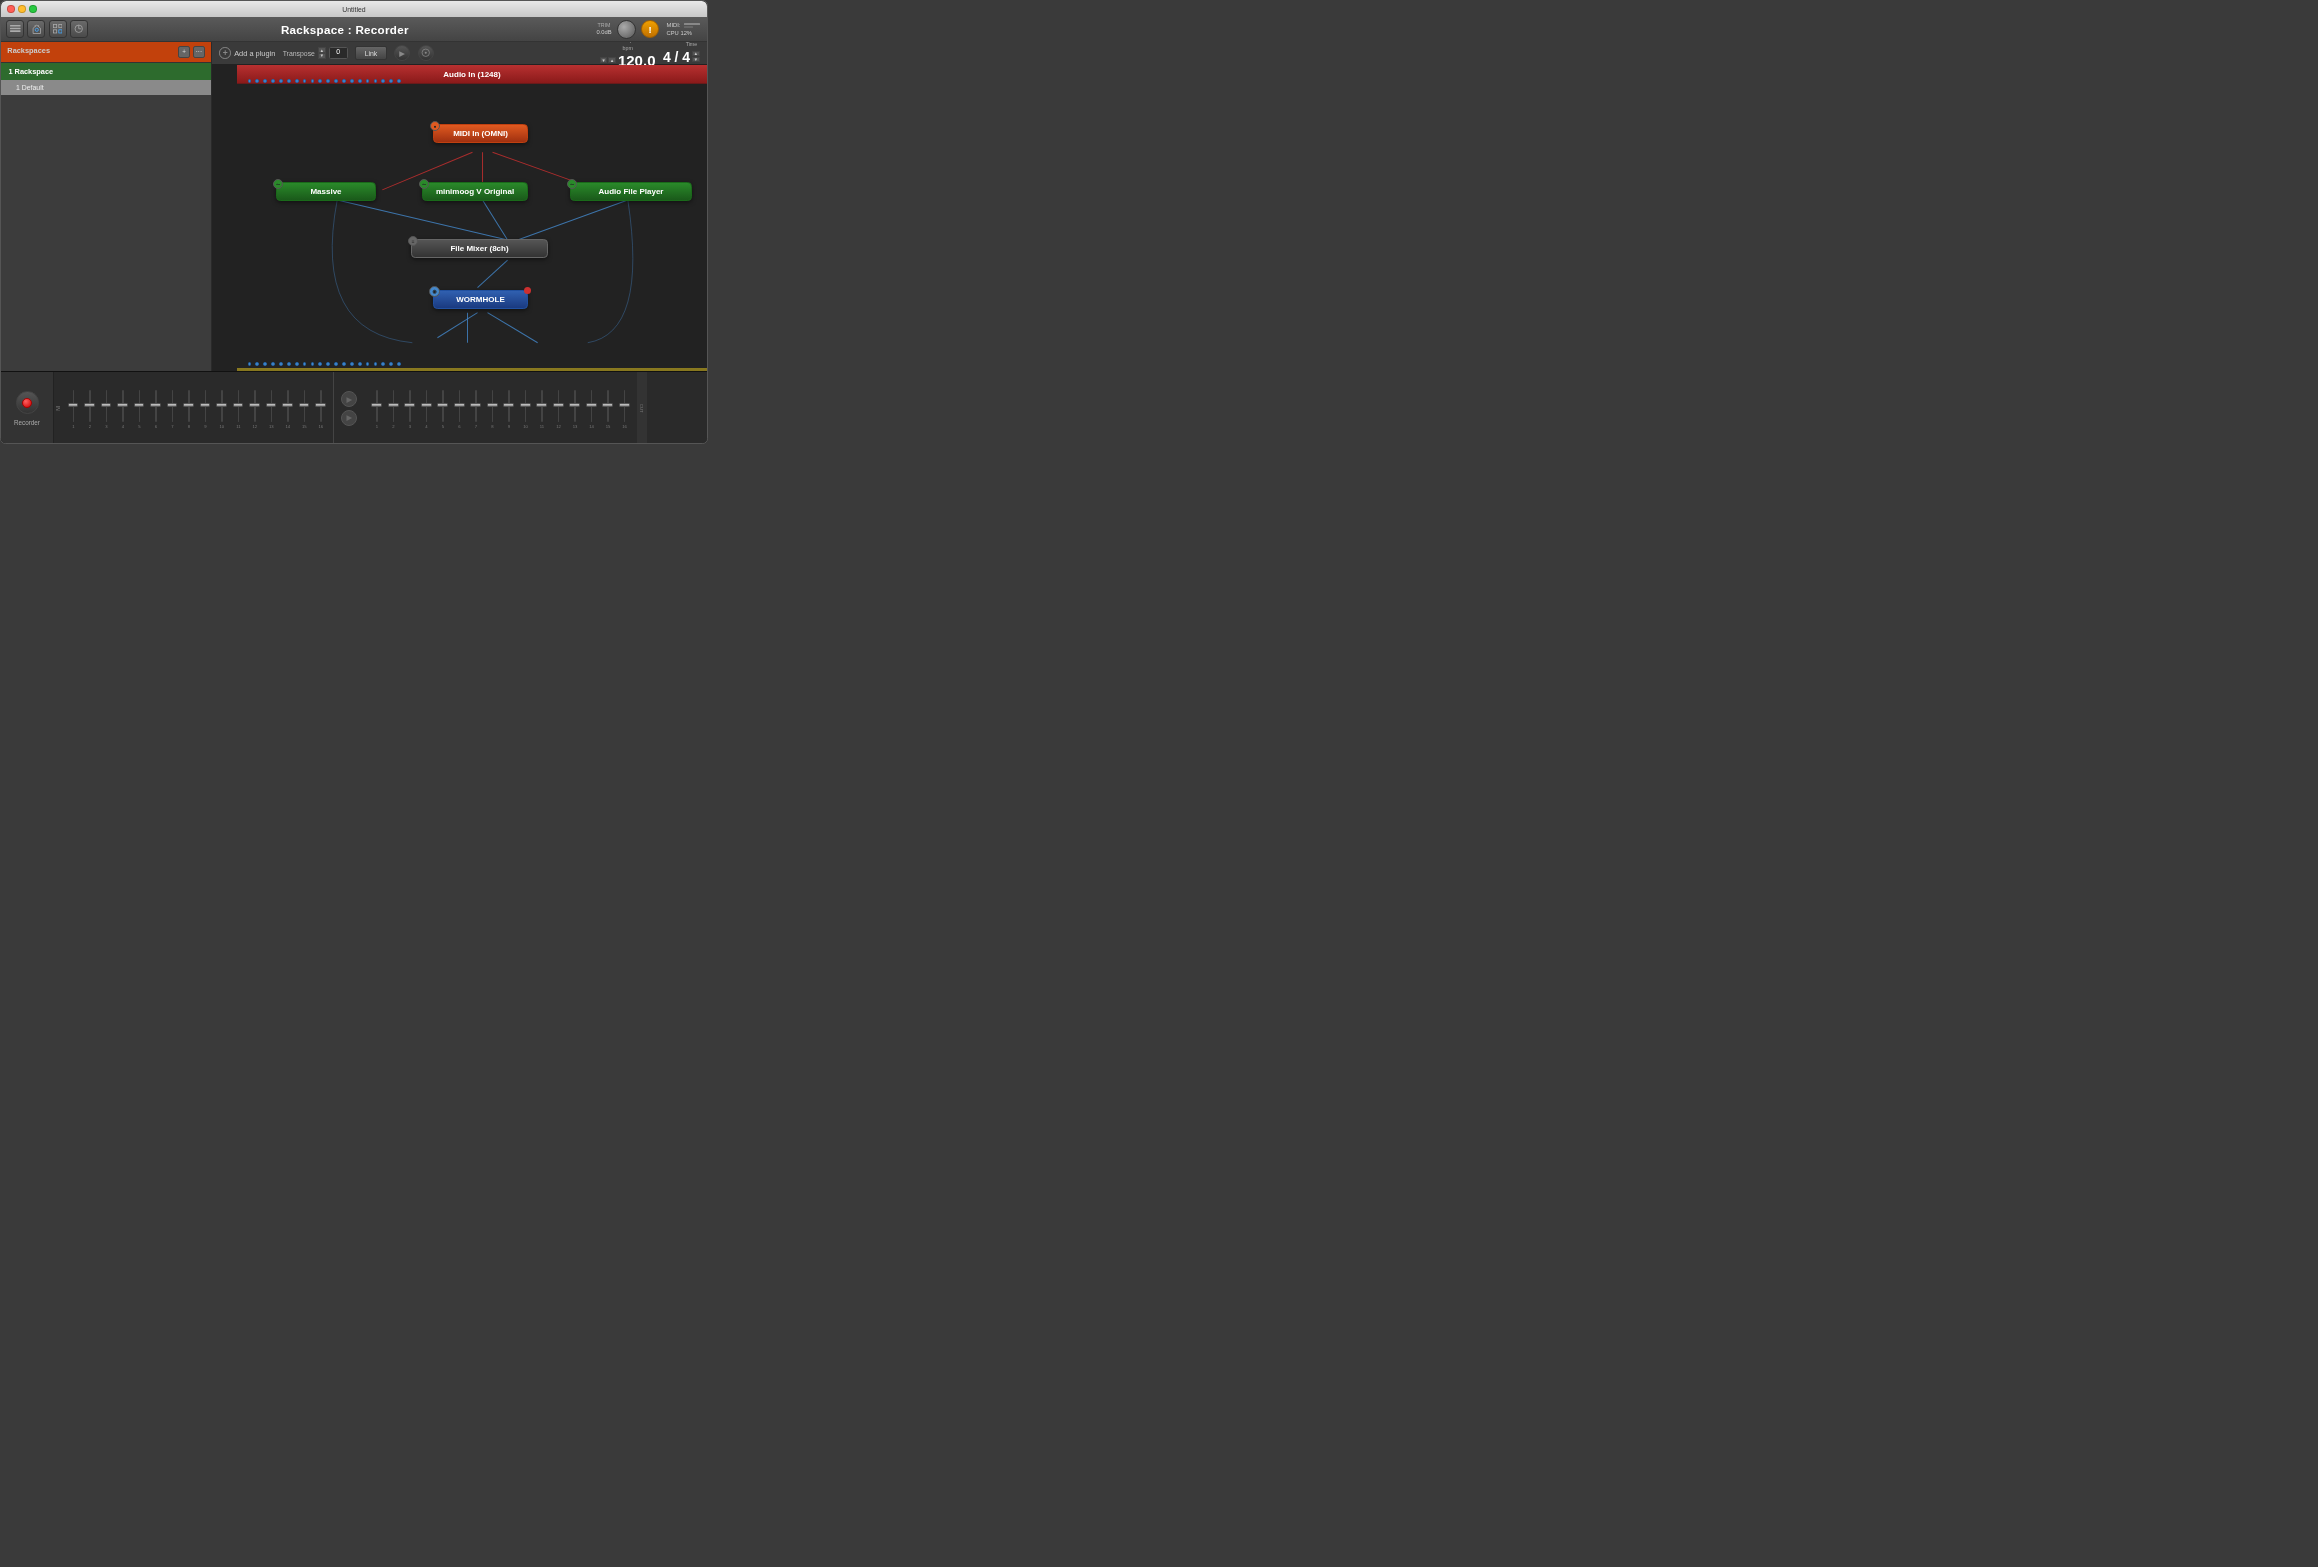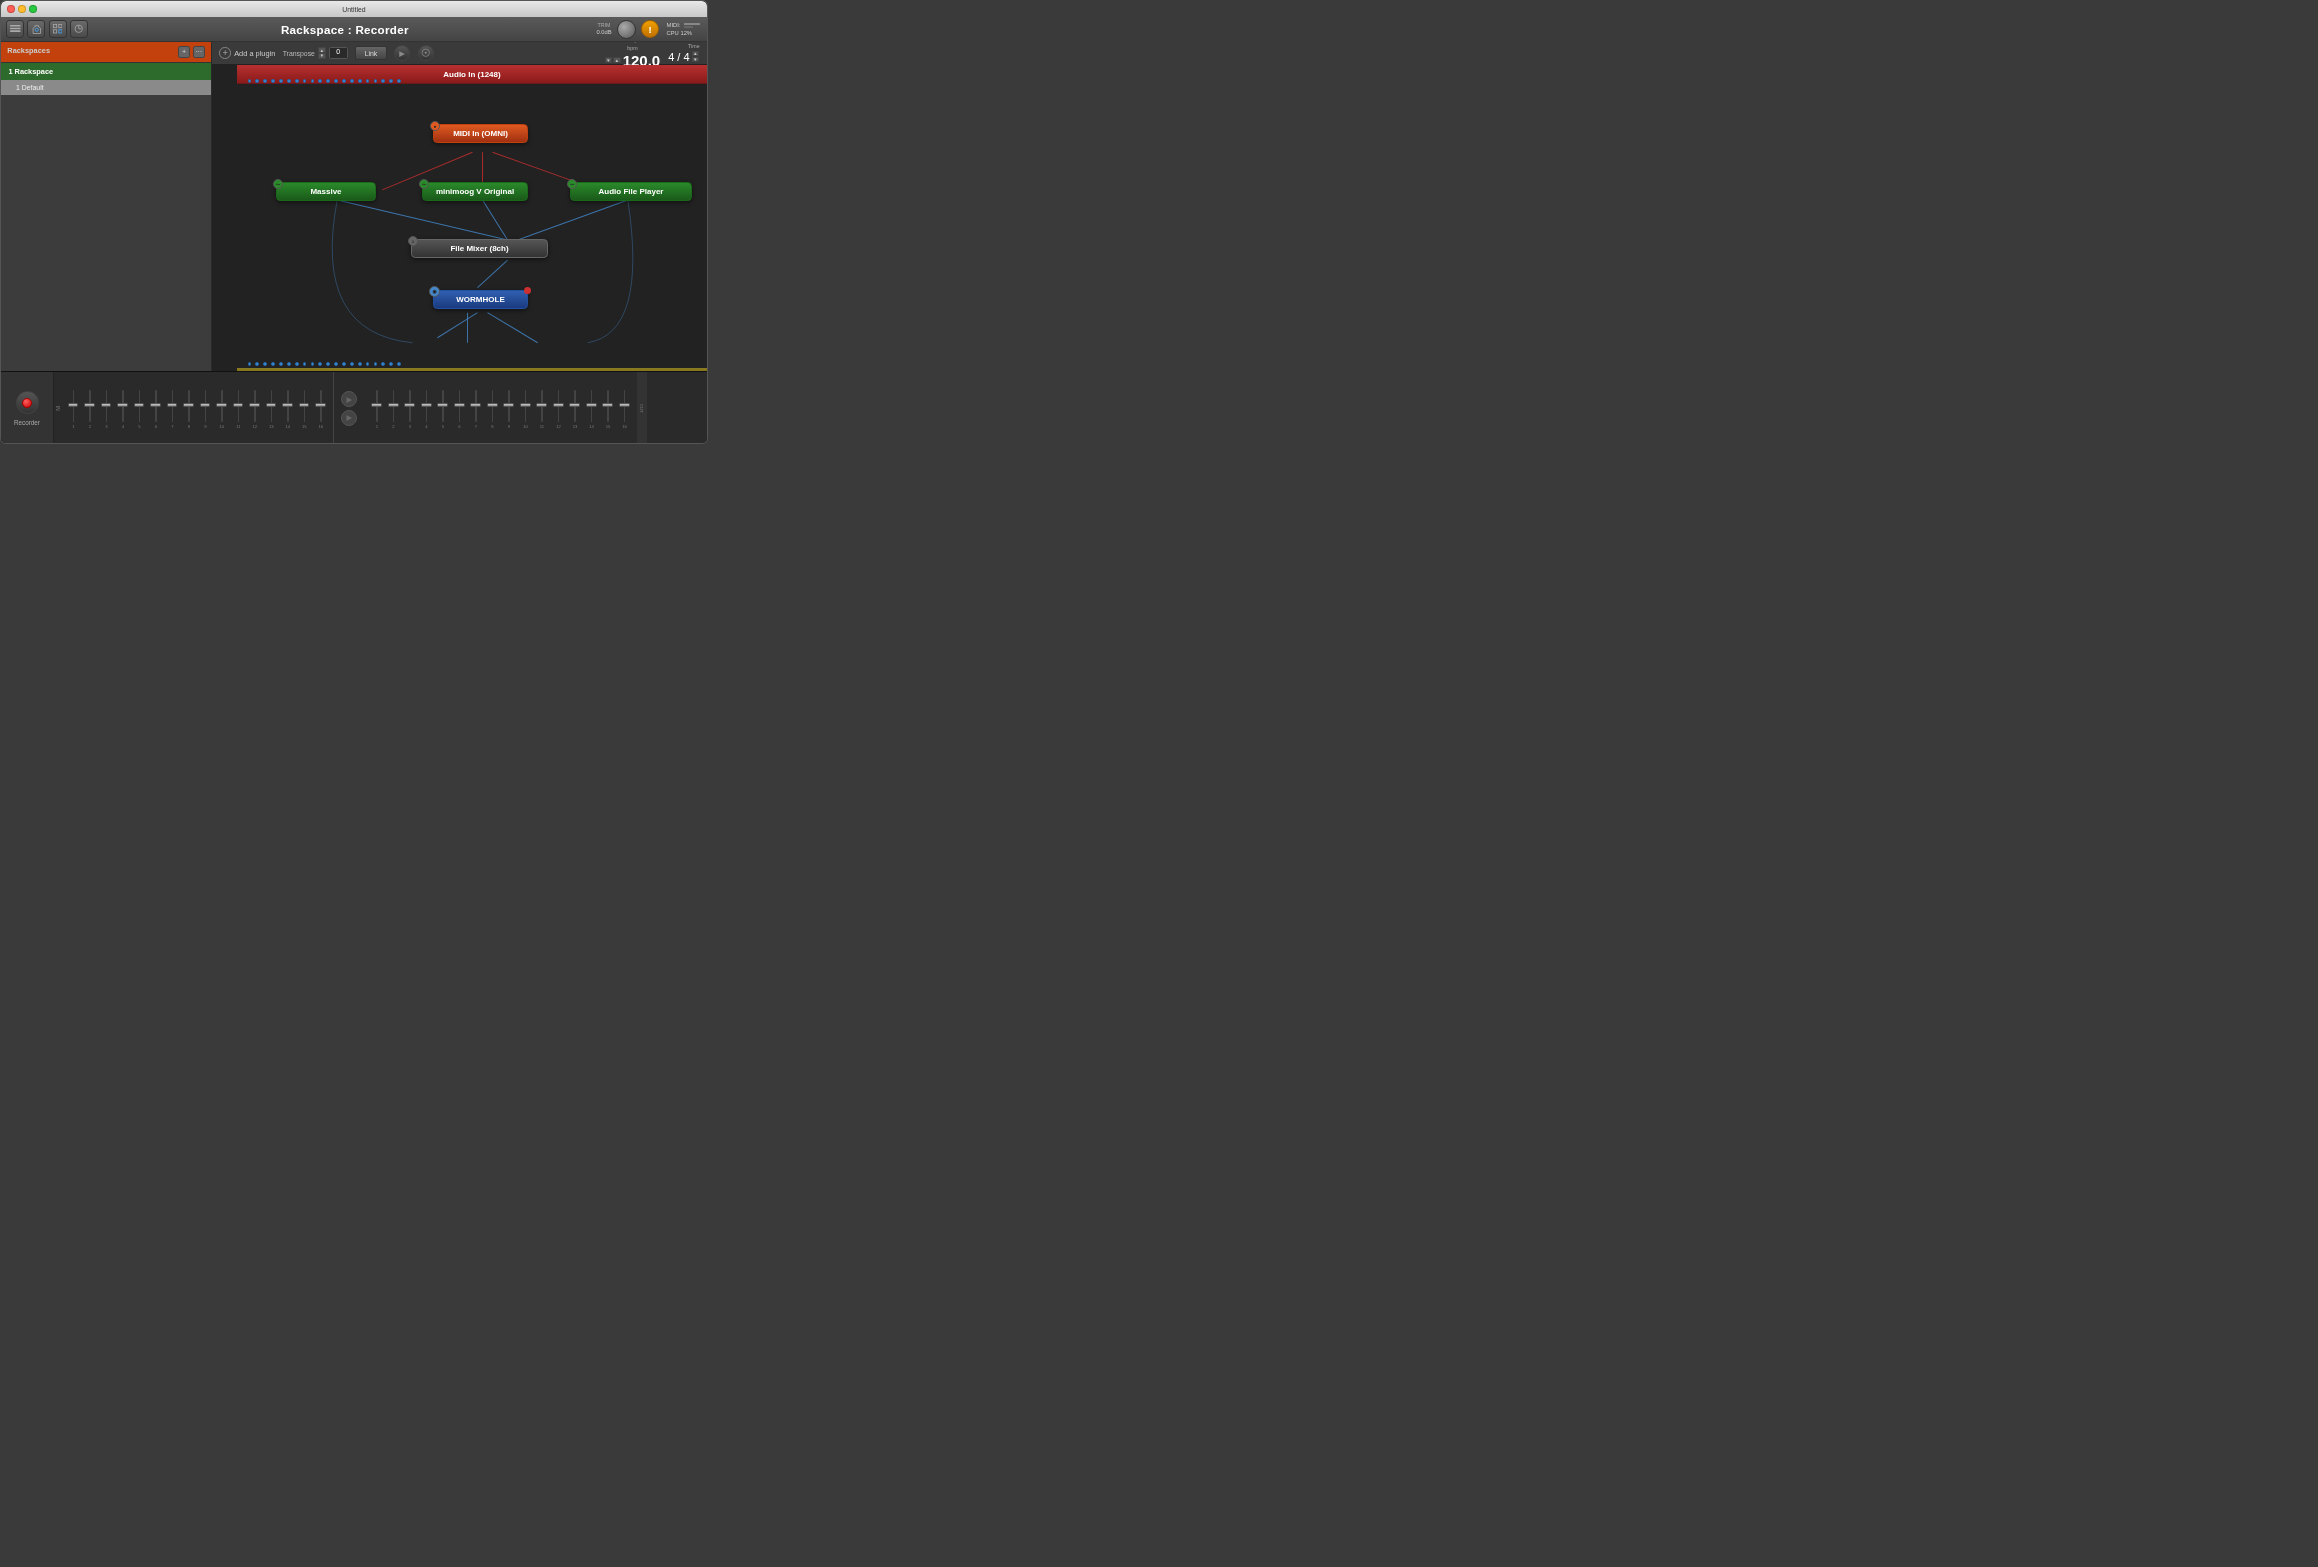--- a/index.html
+++ b/index.html
@@ -272,23 +272,23 @@
     }
     .time-group {
       display: flex;
       flex-direction: column;
       align-items: center;
       font-size: 5.3px;
       color: #aaa;
       gap: 1.1px;
     }
     .time-value {
-      font-size: 11px;
+      font-size: 14px;
       color: #fff;
-      font-weight: normal;
+      font-weight: bold;
     }
 
     
     .canvas-area {
       position: relative;
       height: calc(100% - 23px);
       overflow: hidden;
       padding-left: 25px;
     }
 

